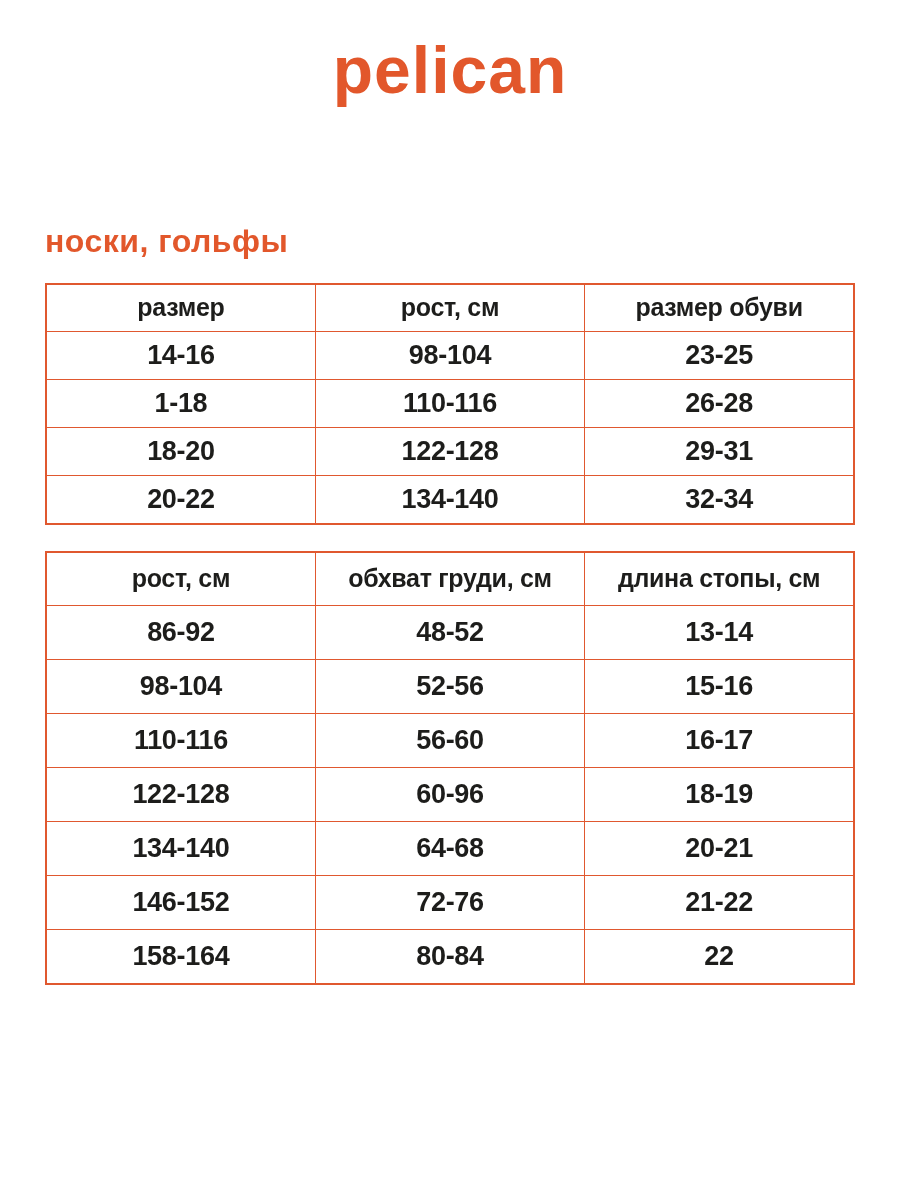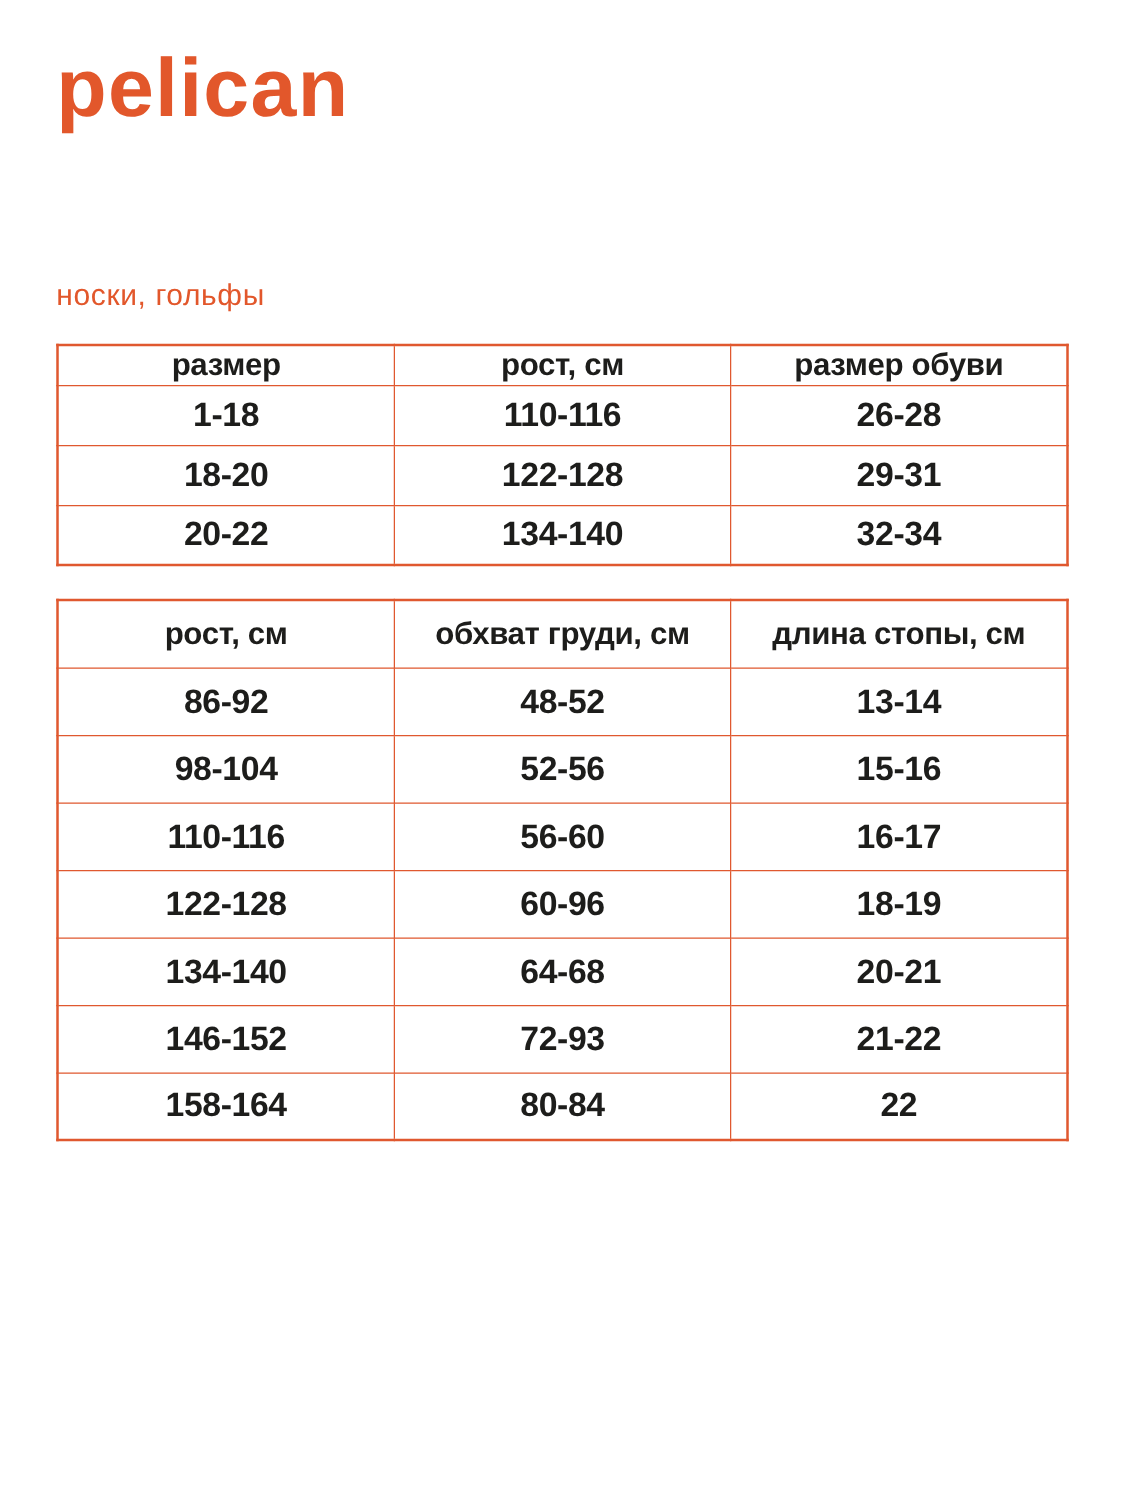--- a/index.html
+++ b/index.html
@@ -20,25 +20,26 @@
     width:810px;
     margin:0 0 0 45px;
   }
   .logo{
     margin-top:34px;
     font-size:66px;
     font-weight:bold;
     letter-spacing:1px;
     color:var(--accent);
     line-height:1.1;
+    text-align:center;
   }
   .section-title{
     margin:0;
-    font-size:24px;
-    font-weight:normal;
+    font-size:32px;
+    font-weight:bold;
     letter-spacing:0.5px;
     color:var(--accent);
     line-height:1;
   }
   .title-socks{margin-top:118px;}
   .title-tights{margin-top:46px;}
   table.size-table{
     width:810px;
     border-collapse:collapse;
     margin-top:26px;
@@ -48,21 +49,21 @@
   table.size-table td{
     border:1.5px solid var(--border);
     text-align:center;
     vertical-align:middle;
     font-weight:bold;
     color:var(--text);
     letter-spacing:-0.3px;
     width:33.33%;
   }
   table.size-table{border:2px solid var(--border);}
-  table.size-table th{font-size:25px;height:32px;}
+  table.size-table th{font-size:25px;height:48px;}
   table.size-table td{font-size:27px;height:48px;}
   table.tights th{height:54px;}
   table.tights td{height:54px;}
 </style>
 </head>
 <body style="background: rgb(255, 255, 255);">
 
 <div class="page">
 
   <div class="logo">pelican</div>
@@ -71,20 +72,25 @@
     <h2 class="section-title title-socks">носки, гольфы</h2>
     <table class="size-table">
         <thead>
           <tr>
             <th>размер</th>
             <th>рост, см</th>
             <th>размер обуви</th>
           </tr>
         </thead>
         <tbody>
+          <tr>
+            <td>14-16</td>
+            <td>98-104</td>
+            <td>23-25</td>
+          </tr>
           <tr>
             <td>1-18</td>
             <td>110-116</td>
             <td>26-28</td>
           </tr>
           <tr>
             <td>18-20</td>
             <td>122-128</td>
             <td>29-31</td>
           </tr>
@@ -127,21 +133,21 @@
             <td>60-96</td>
             <td>18-19</td>
           </tr>
           <tr>
             <td>134-140</td>
             <td>64-68</td>
             <td>20-21</td>
           </tr>
           <tr>
             <td>146-152</td>
-            <td>72-93</td>
+            <td>72-76</td>
             <td>21-22</td>
           </tr>
           <tr>
             <td>158-164</td>
             <td>80-84</td>
             <td>22</td>
           </tr>
         </tbody>
       </table>
   </section>

